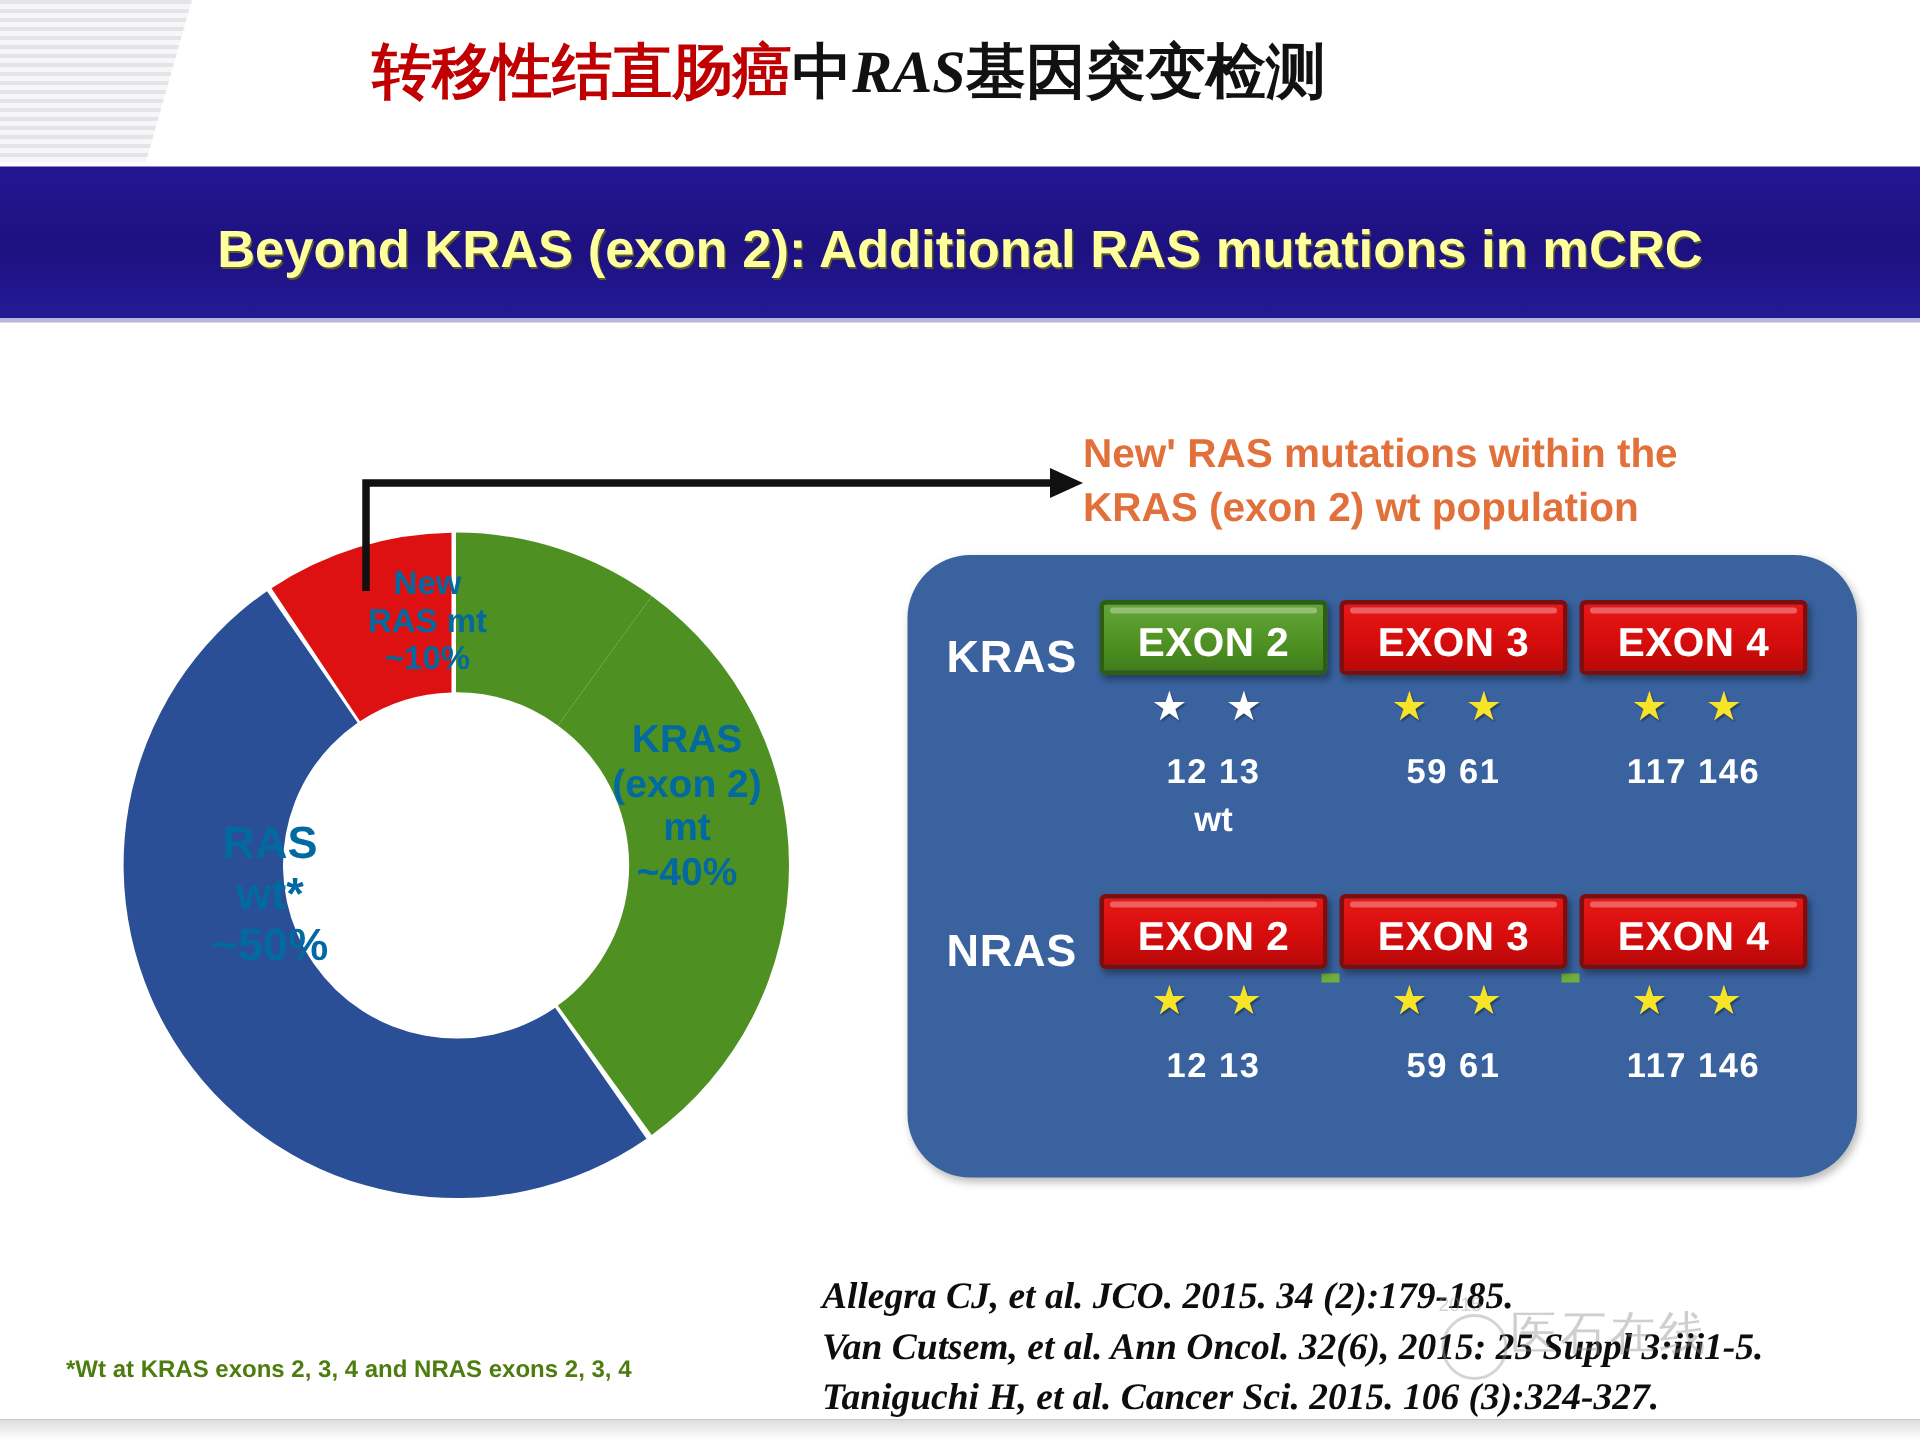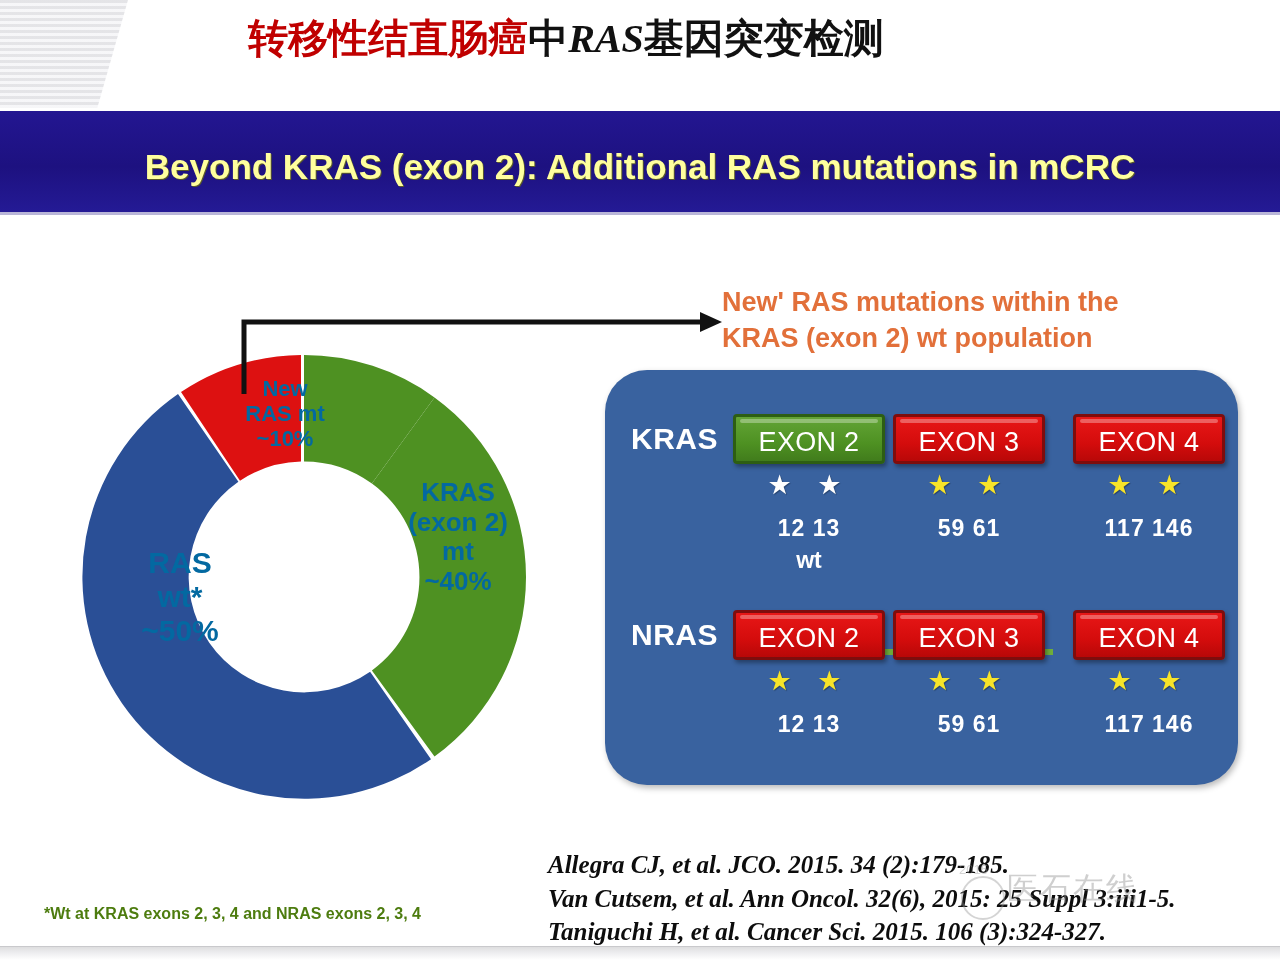--- a/index.html
+++ b/index.html
@@ -31,21 +31,21 @@
       #e3e3e6 0px, #e3e3e6 3px,
       #f6f6f8 3px, #f6f6f8 6px
     );
     opacity: .95;
   }
 
   
   #title-row {
     position: absolute;
     left: 0;
-    top: 18px;
+    top: 28px;
     width: 1132px;
     text-align: center;
     white-space: nowrap;
     font-size: 40px;
     font-weight: bold;
     letter-spacing: 0px;
     line-height: 1;
   }
   #title-row .cn-red {
     color: #c00000;
@@ -172,34 +172,33 @@
     letter-spacing: .5px;
   }
 
   .exon-col {
     position: absolute;
     width: 152px;
     text-align: center;
   }
   .exon-col.c1 { left: 128px; }
   .exon-col.c2 { left: 288px; }
-  .exon-col.c3 { left: 468px; }
+  .exon-col.c3 { left: 448px; }
 
   .exon-box {
     position: relative;
     height: 50px;
     line-height: 50px;
     border-radius: 4px;
     color: #ffffff;
     font-size: 27px;
-    font-weight: normal;
+    font-weight: bold;
     letter-spacing: .3px;
     box-sizing: border-box;
     box-shadow: 2px 3px 4px rgba(0,0,0,.35);
-    margin-top: 14px;
   }
   .exon-box.red {
     background: linear-gradient(to bottom, #e81717 0%, #d40c0c 60%, #b80808 100%);
     border: 3px solid #7e0d0d;
   }
   .exon-box.green {
     background: linear-gradient(to bottom, #63a436 0%, #4e9122 60%, #417c1c 100%);
     border: 3px solid #2d5e13;
   }
   .exon-box::after {

